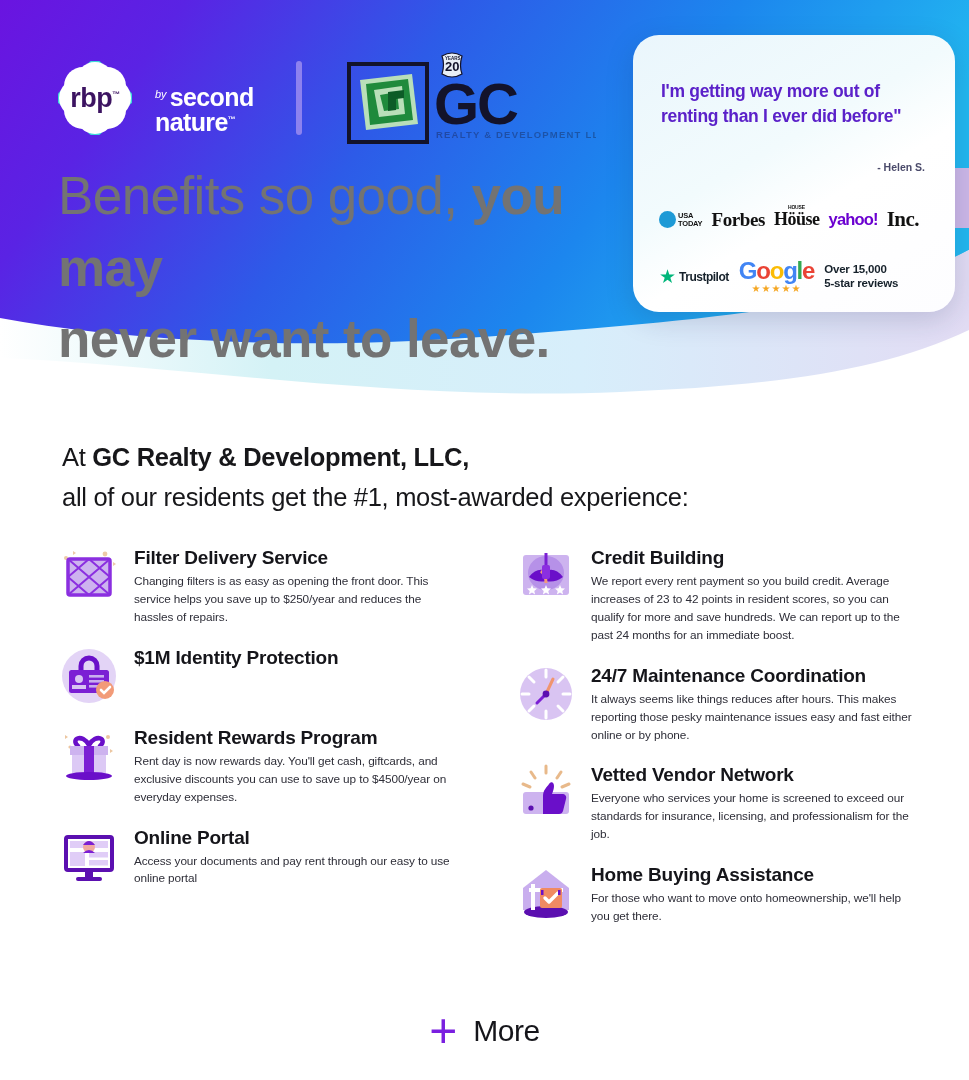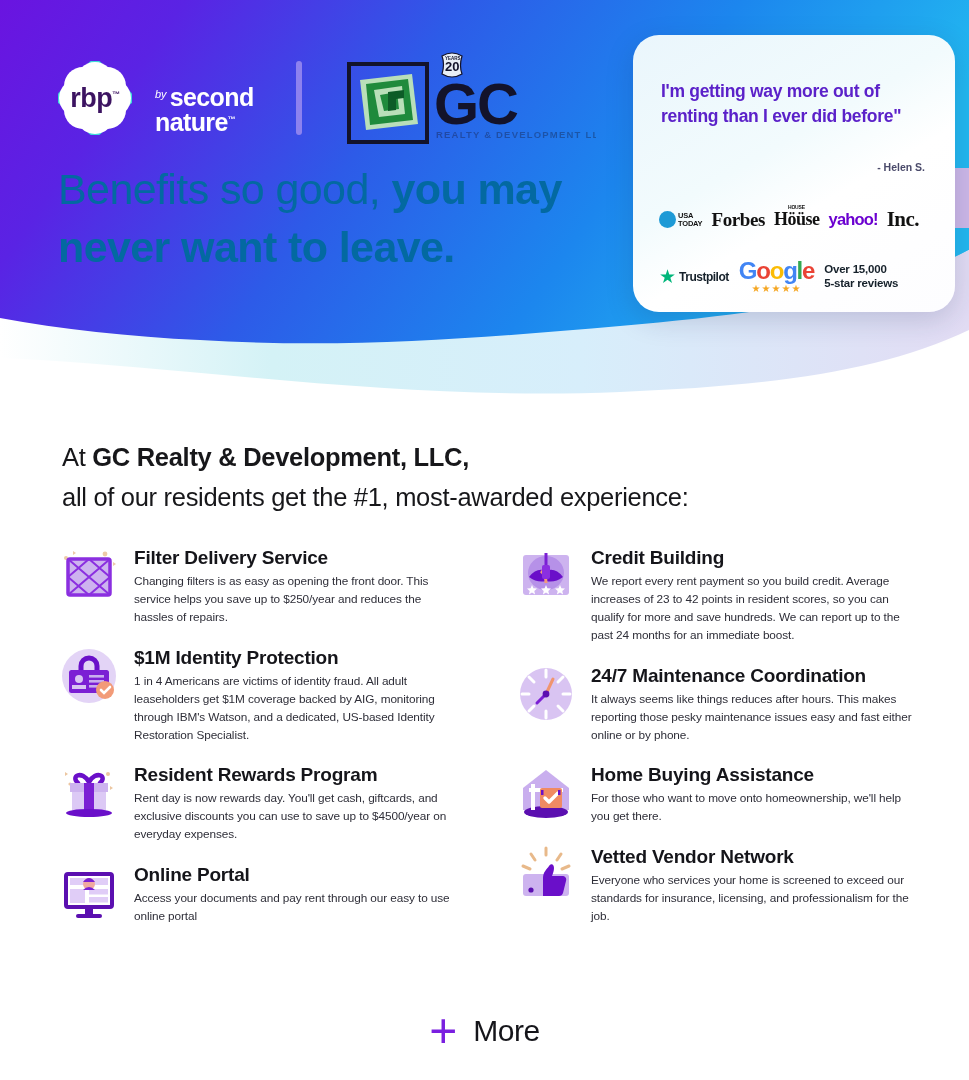--- a/index.html
+++ b/index.html
@@ -48,21 +48,21 @@
   .sn-tm { font-size: 8px; vertical-align: super; }
   .divider-bar {
     width: 6px; height: 74px; background: #9b8cf0; border-radius: 3px;
     margin-left: 42px; margin-right: 44px; opacity: .85;
   }
   .gc-logo { position: relative; width: 250px; height: 92px; }
 
   
   .headline {
     position: absolute; left: 58px; top: 160px;
-    color: #0369a1; font-size: 43px; line-height: 1.35;
+    color: #737373; font-size: 53px; line-height: 1.35;
     letter-spacing: -0.6px; font-weight: 300; width: 600px;
   }
   .headline b { font-weight: bold; }
 
   
   .quote-card {
     position: absolute; left: 633px; top: 35px; width: 322px; height: 277px;
     background: linear-gradient(150deg,#eaf6fc 0%,#f2fbfd 42%,#ffffff 60%,#fdfdff 100%);
     border-radius: 26px;
     box-shadow: 0 8px 28px rgba(30,40,90,.18);
@@ -295,21 +295,20 @@
                 <rect x="31" y="30" width="15" height="2.6"></rect>
                 <rect x="31" y="35" width="15" height="2.6"></rect>
                 <rect x="31" y="40" width="11" height="2.6"></rect>
               </g>
             <circle cx="47" cy="45" r="9" fill="#f29b78"></circle>
             <path d="M43,45 l3,3 6,-6" fill="none" stroke="#fff" stroke-width="2.6" stroke-linecap="round"></path>
           </svg>
         </div>
         <div class="btext">
           <div class="btitle">$1M Identity Protection</div>
-          <div class="bdesc">1 in 4 Americans are victims of identity fraud. All adult leaseholders get $1M coverage backed by AIG, monitoring through IBM's Watson, and a dedicated, US-based Identity Restoration Specialist.</div>
         </div>
       </div>
 
       <div class="benefit">
         <div class="bicon">
           <svg width="62" height="62" viewBox="0 0 62 62">
             <g fill="#e8b98a" opacity=".8">
               <path d="M7,10 l3,2 -3,2Z"></path>
                 <circle cx="50" cy="12" r="2"></circle>
                 <circle cx="12" cy="22" r="1.6"></circle>
@@ -395,56 +394,56 @@
         </div>
         <div class="btext">
           <div class="btitle">24/7 Maintenance Coordination</div>
           <div class="bdesc">It always seems like things reduces after hours. This makes reporting those pesky maintenance issues easy and fast either online or by phone.</div>
         </div>
       </div>
 
       <div class="benefit">
         <div class="bicon">
           <svg width="62" height="62" viewBox="0 0 62 62">
+            <g stroke="#e8b98a" stroke-width="3" stroke-linecap="round">
+              <path d="M31,4 v7"></path>
+                <path d="M16,10 l4,6"></path>
+                <path d="M46,10 l-4,6"></path>
+              <path d="M8,22 l7,3"></path>
+                <path d="M54,22 l-7,3"></path>
+            </g>
+            <rect x="8" y="30" width="46" height="22" rx="3" fill="#cdb3ef"></rect>
+            <circle cx="16" cy="46" r="2.6" fill="#5b0fb0"></circle>
+            <path d="M28,52 V34 c0,-6 4,-9 6,-12 c2,-3 5,-2 5,2 c0,3 -1,5 -2,8 h10 c3,0 5,2 4,5 l-3,12 c-.6,2 -2,3 -4,3 Z" fill="#6a0fc9"></path>
+          </svg>
+        </div>
+        <div class="btext">
+          <div class="btitle">Vetted Vendor Network</div>
+          <div class="bdesc">Everyone who services your home is screened to exceed our standards for insurance, licensing, and professionalism for the job.</div>
+        </div>
+      </div>
+
+      <div class="benefit">
+        <div class="bicon">
+          <svg width="62" height="62" viewBox="0 0 62 62">
             <path d="M31,8 L54,26 V48 H8 V26 Z" fill="#c9aeee"></path>
             <ellipse cx="31" cy="50" rx="22" ry="6" fill="#5b0fb0"></ellipse>
             <rect x="16" y="22" width="4" height="26" fill="#ffffff"></rect>
             <rect x="14" y="26" width="34" height="4" fill="#ffffff"></rect>
             <rect x="25" y="26" width="22" height="20" rx="2" fill="#f08a63"></rect>
             <path d="M30,36 l4,4 9,-9" fill="none" stroke="#ffffff" stroke-width="3.4" stroke-linecap="round" stroke-linejoin="round"></path>
             <rect x="26" y="28" width="2.5" height="5" fill="#6a0fc9"></rect>
             <rect x="43" y="28" width="2.5" height="5" fill="#6a0fc9"></rect>
           </svg>
         </div>
         <div class="btext">
           <div class="btitle">Home Buying Assistance</div>
           <div class="bdesc">For those who want to move onto homeownership, we'll help you get there.</div>
         </div>
       </div>
-
-      <div class="benefit">
-        <div class="bicon">
-          <svg width="62" height="62" viewBox="0 0 62 62">
-            <g stroke="#e8b98a" stroke-width="3" stroke-linecap="round">
-              <path d="M31,4 v7"></path>
-                <path d="M16,10 l4,6"></path>
-                <path d="M46,10 l-4,6"></path>
-              <path d="M8,22 l7,3"></path>
-                <path d="M54,22 l-7,3"></path>
-            </g>
-            <rect x="8" y="30" width="46" height="22" rx="3" fill="#cdb3ef"></rect>
-            <circle cx="16" cy="46" r="2.6" fill="#5b0fb0"></circle>
-            <path d="M28,52 V34 c0,-6 4,-9 6,-12 c2,-3 5,-2 5,2 c0,3 -1,5 -2,8 h10 c3,0 5,2 4,5 l-3,12 c-.6,2 -2,3 -4,3 Z" fill="#6a0fc9"></path>
-          </svg>
-        </div>
-        <div class="btext">
-          <div class="btitle">Vetted Vendor Network</div>
-          <div class="bdesc">Everyone who services your home is screened to exceed our standards for insurance, licensing, and professionalism for the job.</div>
-        </div>
-      </div>
     </div>
   </div>
 
   <div class="more-row">
     <span class="plus">+</span>
     <span class="more-label">More</span>
   </div>
 
 </div>
 

